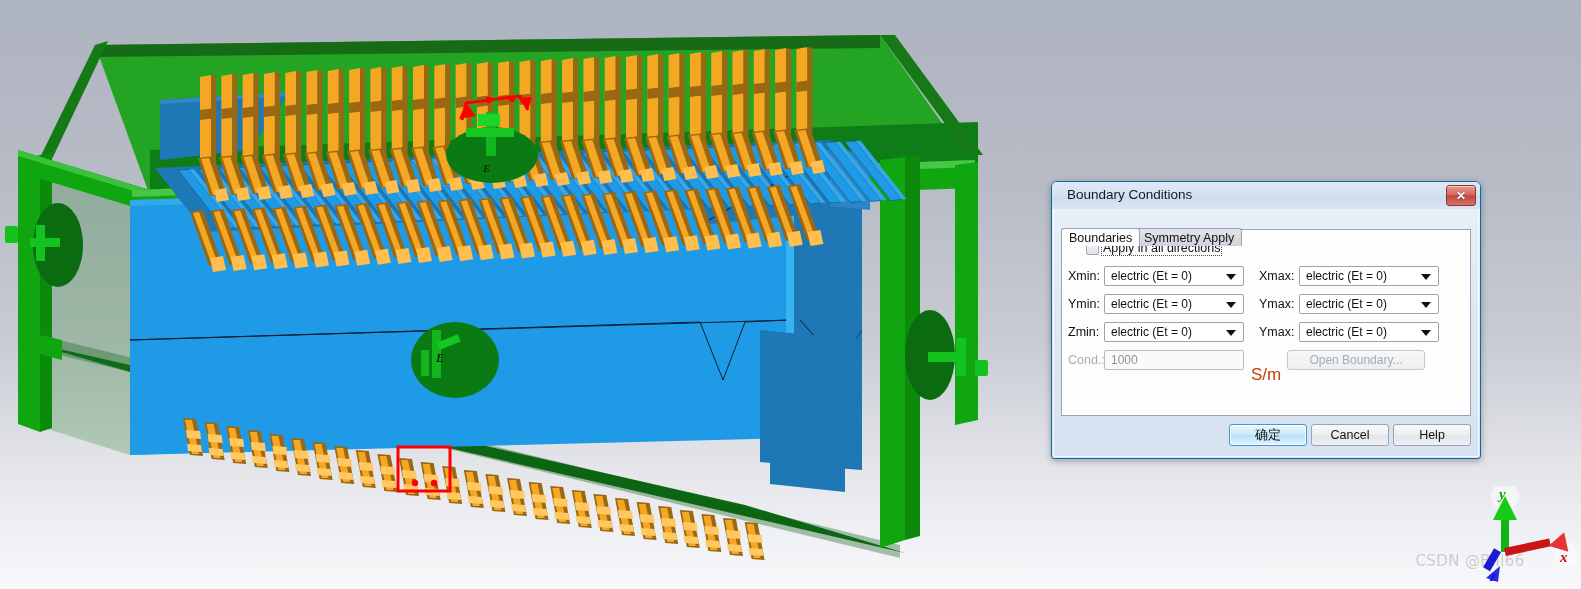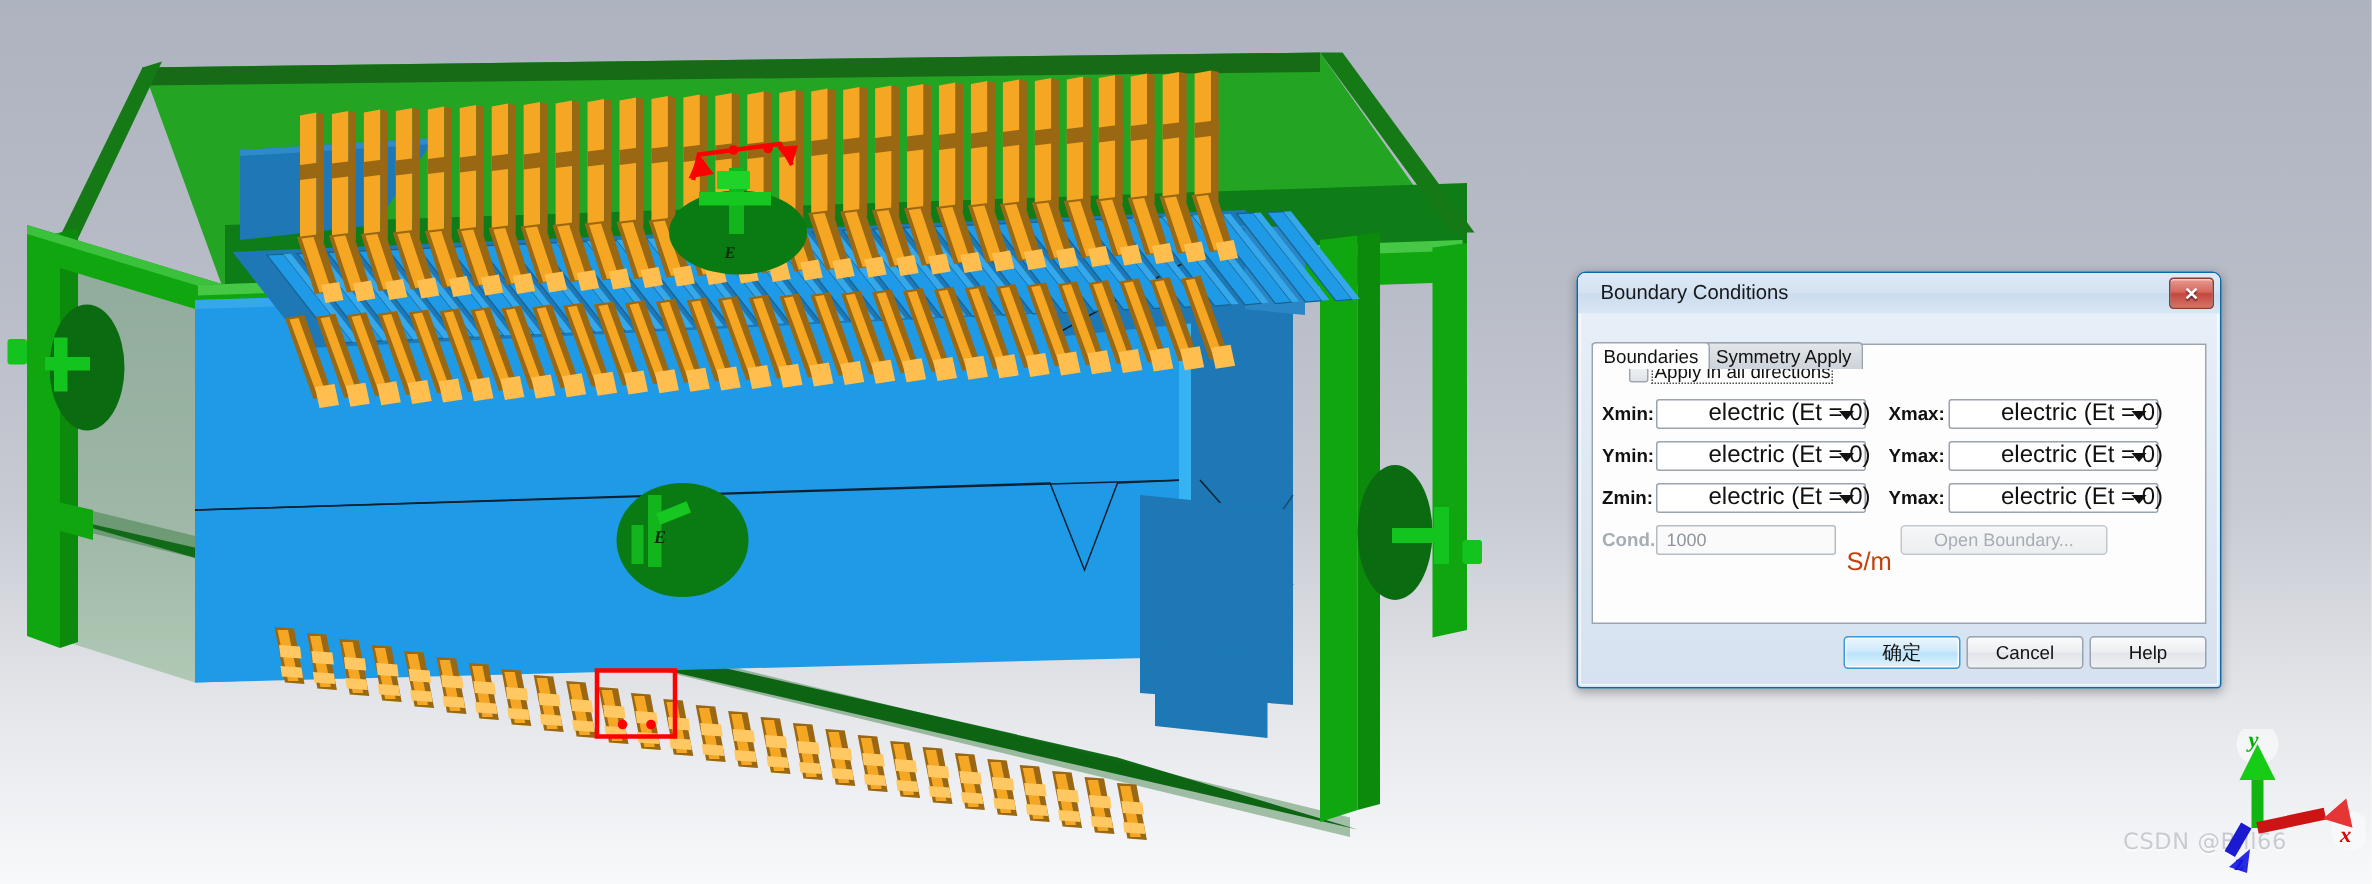--- a/index.html
+++ b/index.html
@@ -88,38 +88,38 @@
     background:linear-gradient(180deg,#f3f5f7 0%, #dfe3e8 100%);
     cursor:pointer;flex:none;
   }
   .chk-label{
     font-size:12.5px;color:#111;margin-left:2px;padding:0 1px;
     border:1px dotted #4d4d4d;line-height:13px;white-space:nowrap;
   }
 
   .grid{position:absolute;left:6px;top:36px;right:8px;}
   .grow{display:flex;align-items:center;height:20px;margin-bottom:8px;}
-  .lbl{font-size:12.5px;color:#111;text-align:left;font-weight:bold;}
+  .lbl{font-size:12.5px;color:#111;text-align:left;}
   .lbl.min{width:36px;margin-left:0px;}
   .lbl.max{width:40px;margin-left:15px;}
   .combo{
     position:relative;width:140px;height:20px;box-sizing:border-box;
     border:1px solid #9aa4b0;border-radius:2px;background:#fff;
     display:flex;align-items:center;cursor:pointer;
   }
-  .combo .cval{font-size:16px;color:#111;padding-left:6px;white-space:nowrap;margin-left:28px;}
+  .combo .cval{font-size:12px;color:#111;padding-left:6px;white-space:nowrap;}
   .combo .carrow{
     position:absolute;right:7px;top:50%;margin-top:-2px;
     width:0;height:0;border-left:5px solid transparent;border-right:5px solid transparent;
     border-top:6px solid #111;
   }
   .crow{display:flex;align-items:center;height:20px;}
   .lbl.dis{color:#a7adb5;}
   .txtfield{
-    width:120px;height:20px;box-sizing:border-box;
+    width:140px;height:20px;box-sizing:border-box;
     border:1px solid #b5bcc4;border-radius:2px;background:#fafafa;
     font-size:12px;color:#8e949c;padding-left:6px;line-height:18px;
     font-family:"Liberation Sans",sans-serif;
   }
   .unit{font-size:17px;color:#c2410c;margin-left:7px;width:36px;margin-top:30px;}
   .btn-flat{
     width:138px;height:20px;box-sizing:border-box;
     border:1px solid #c2c7cd;border-radius:3px;
     background:linear-gradient(180deg,#f6f7f8 0%, #eceef0 100%);
     font-size:12px;color:#a7adb5;display:flex;align-items:center;justify-content:center;

